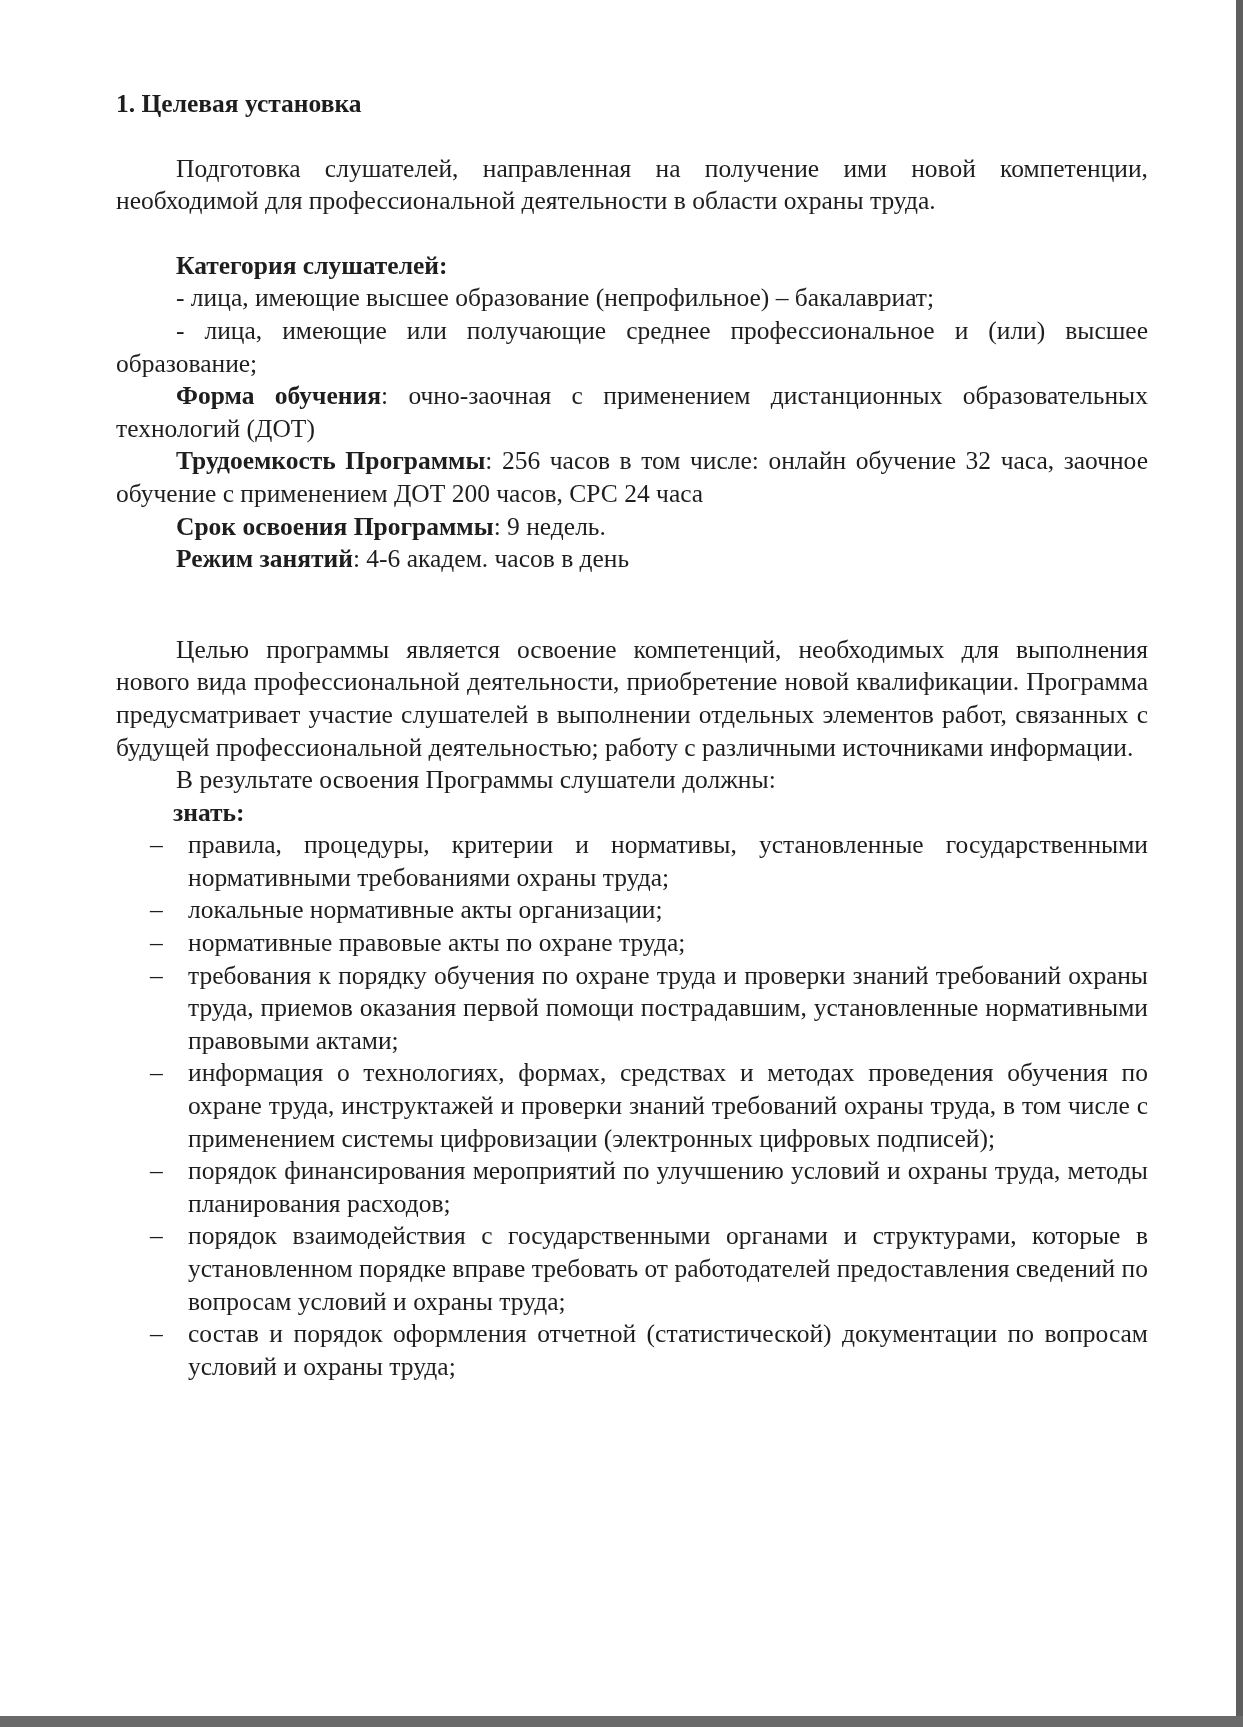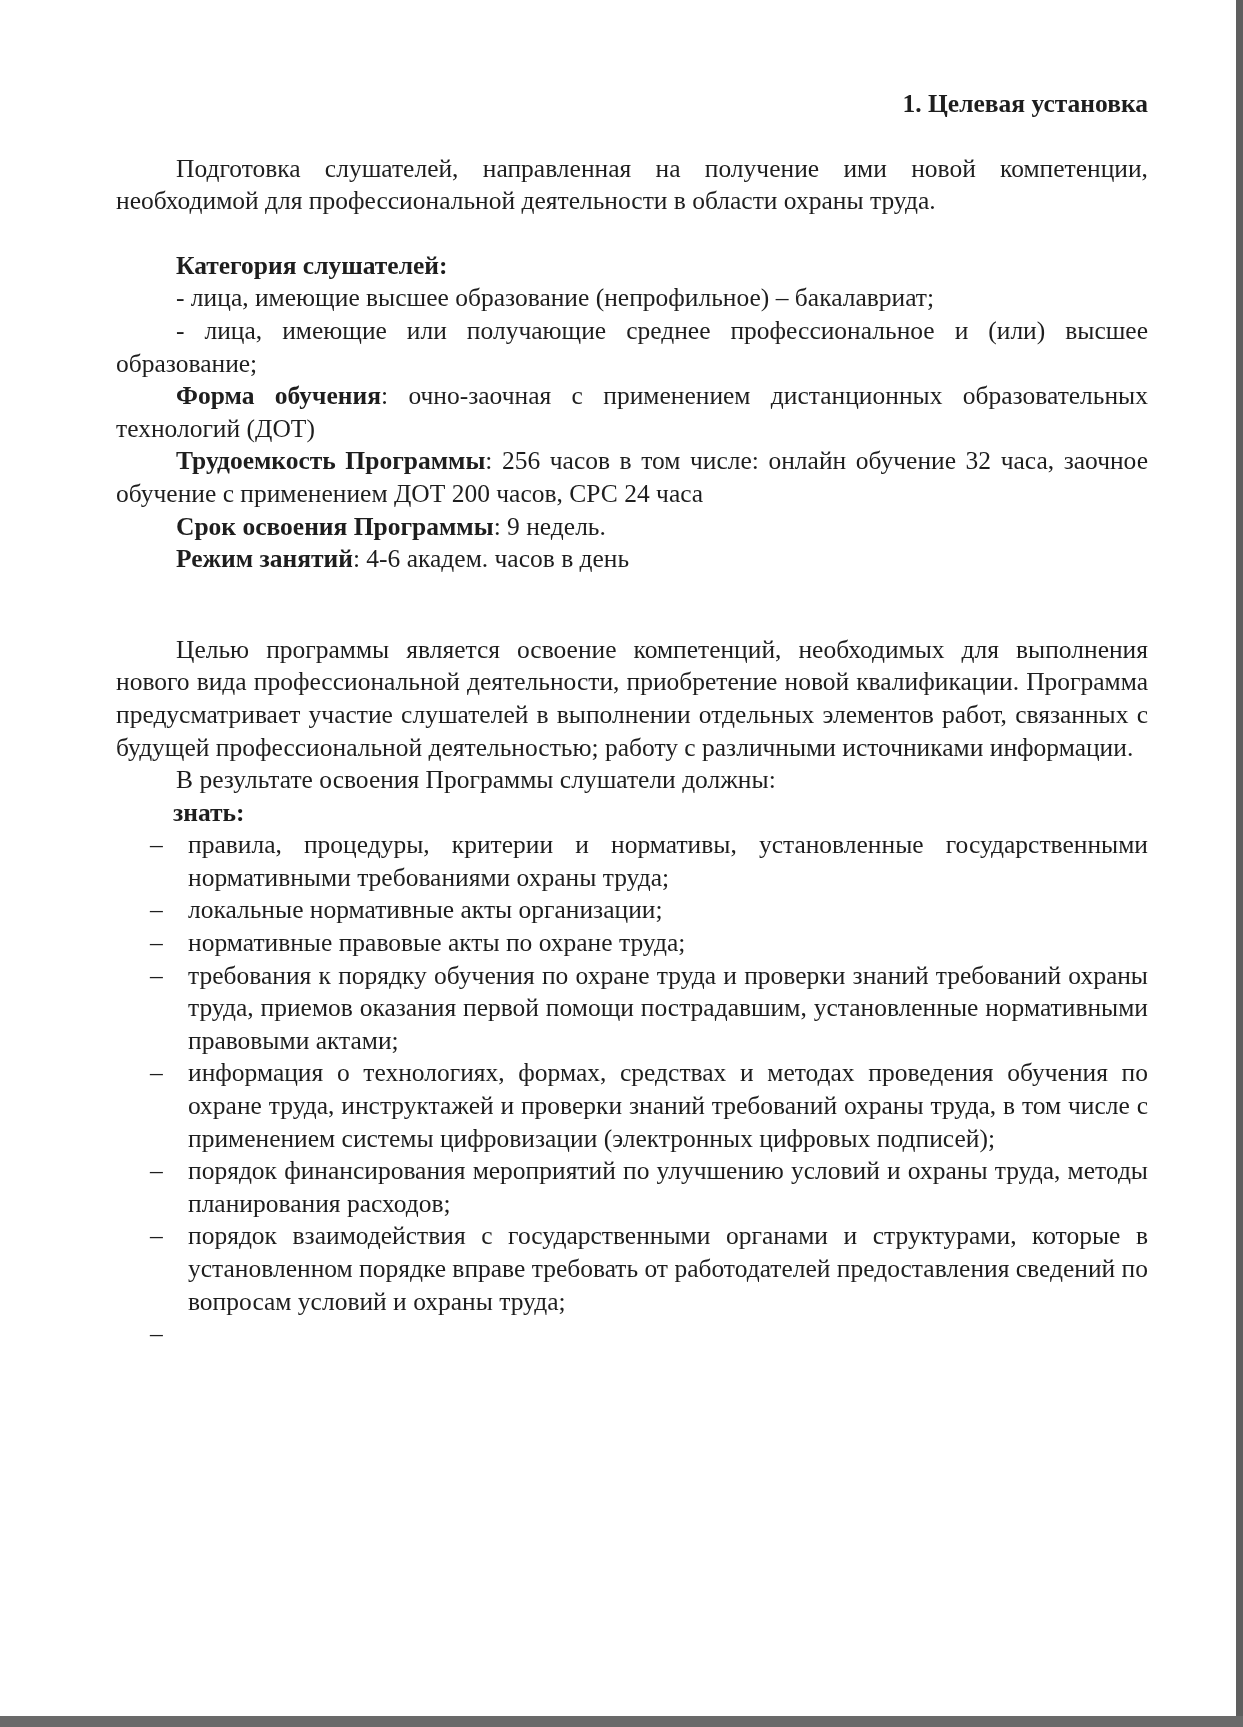--- a/index.html
+++ b/index.html
@@ -36,21 +36,21 @@
   }
   .content {
     position: absolute;
     left: 116px;
     top: 88px;
     width: 1032px;
     font-size: 25.5px;
     line-height: 32.6px;
   }
   .h {
-    text-align: right;
+    text-align: left;
     font-weight: bold;
     font-size: 25.5px;
     margin: 0;
   }
   .p {
     margin: 0;
     text-align: justify;
     text-indent: 60px;
   }
   .gap-lg { height: 32px; }
@@ -115,20 +115,20 @@
     <p class="know-label">знать:</p>
 
     <ul class="dash">
       <li><span class="dash-mark">–</span><span>правила, процедуры, критерии и нормативы, установленные государственными нормативными требованиями охраны труда;</span></li>
       <li><span class="dash-mark">–</span><span>локальные нормативные акты организации;</span></li>
       <li><span class="dash-mark">–</span><span>нормативные правовые акты по охране труда;</span></li>
       <li><span class="dash-mark">–</span><span>требования к порядку обучения по охране труда и проверки знаний требований охраны труда, приемов оказания первой помощи пострадавшим, установленные нормативными правовыми актами;</span></li>
       <li><span class="dash-mark">–</span><span>информация о технологиях, формах, средствах и методах проведения обучения по охране труда, инструктажей и проверки знаний требований охраны труда, в том числе с применением системы цифровизации (электронных цифровых подписей);</span></li>
       <li><span class="dash-mark">–</span><span>порядок финансирования мероприятий по улучшению условий и охраны труда, методы планирования расходов;</span></li>
       <li><span class="dash-mark">–</span><span>порядок взаимодействия с государственными органами и структурами, которые в установленном порядке вправе требовать от работодателей предоставления сведений по вопросам условий и охраны труда;</span></li>
-      <li><span class="dash-mark">–</span></li>
+      <li><span class="dash-mark">–</span><span>состав и порядок оформления отчетной (статистической) документации по вопросам условий и охраны труда;</span></li>
     </ul>
 
   </div>
 </div>
 
 <div class="border-right"></div>
 <div class="border-bottom"></div>
 
 </body></html>

